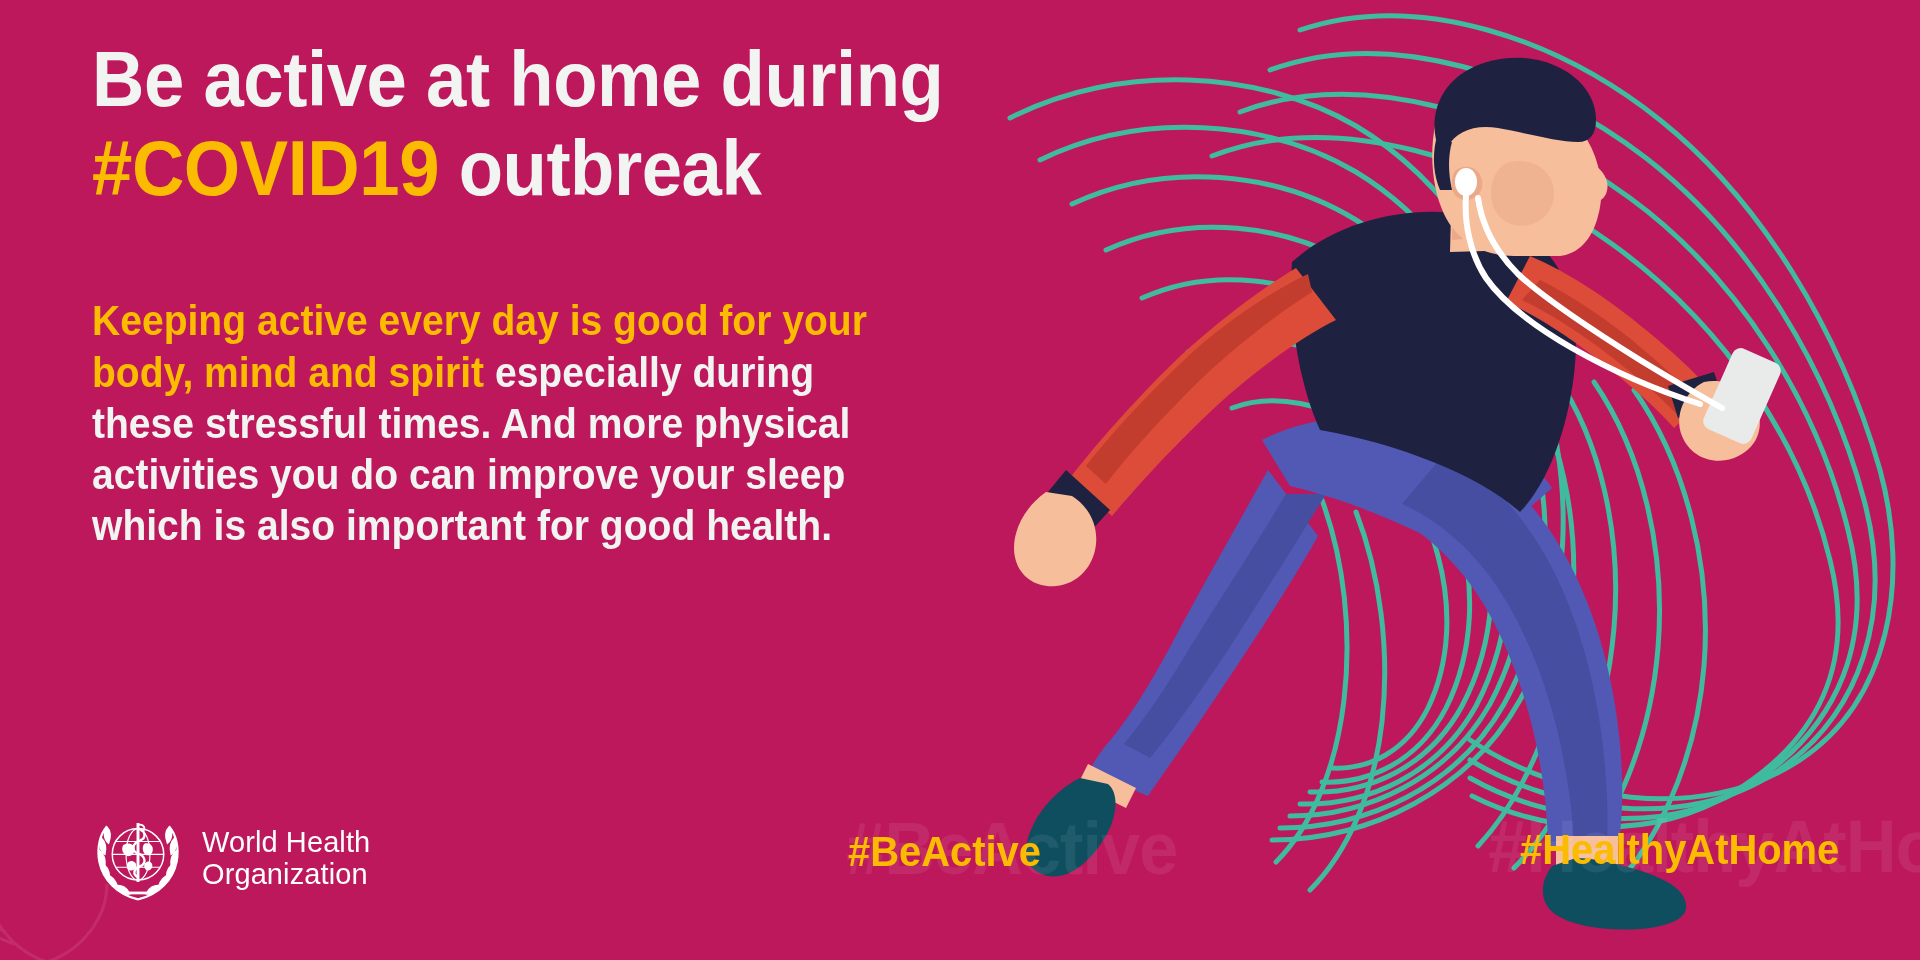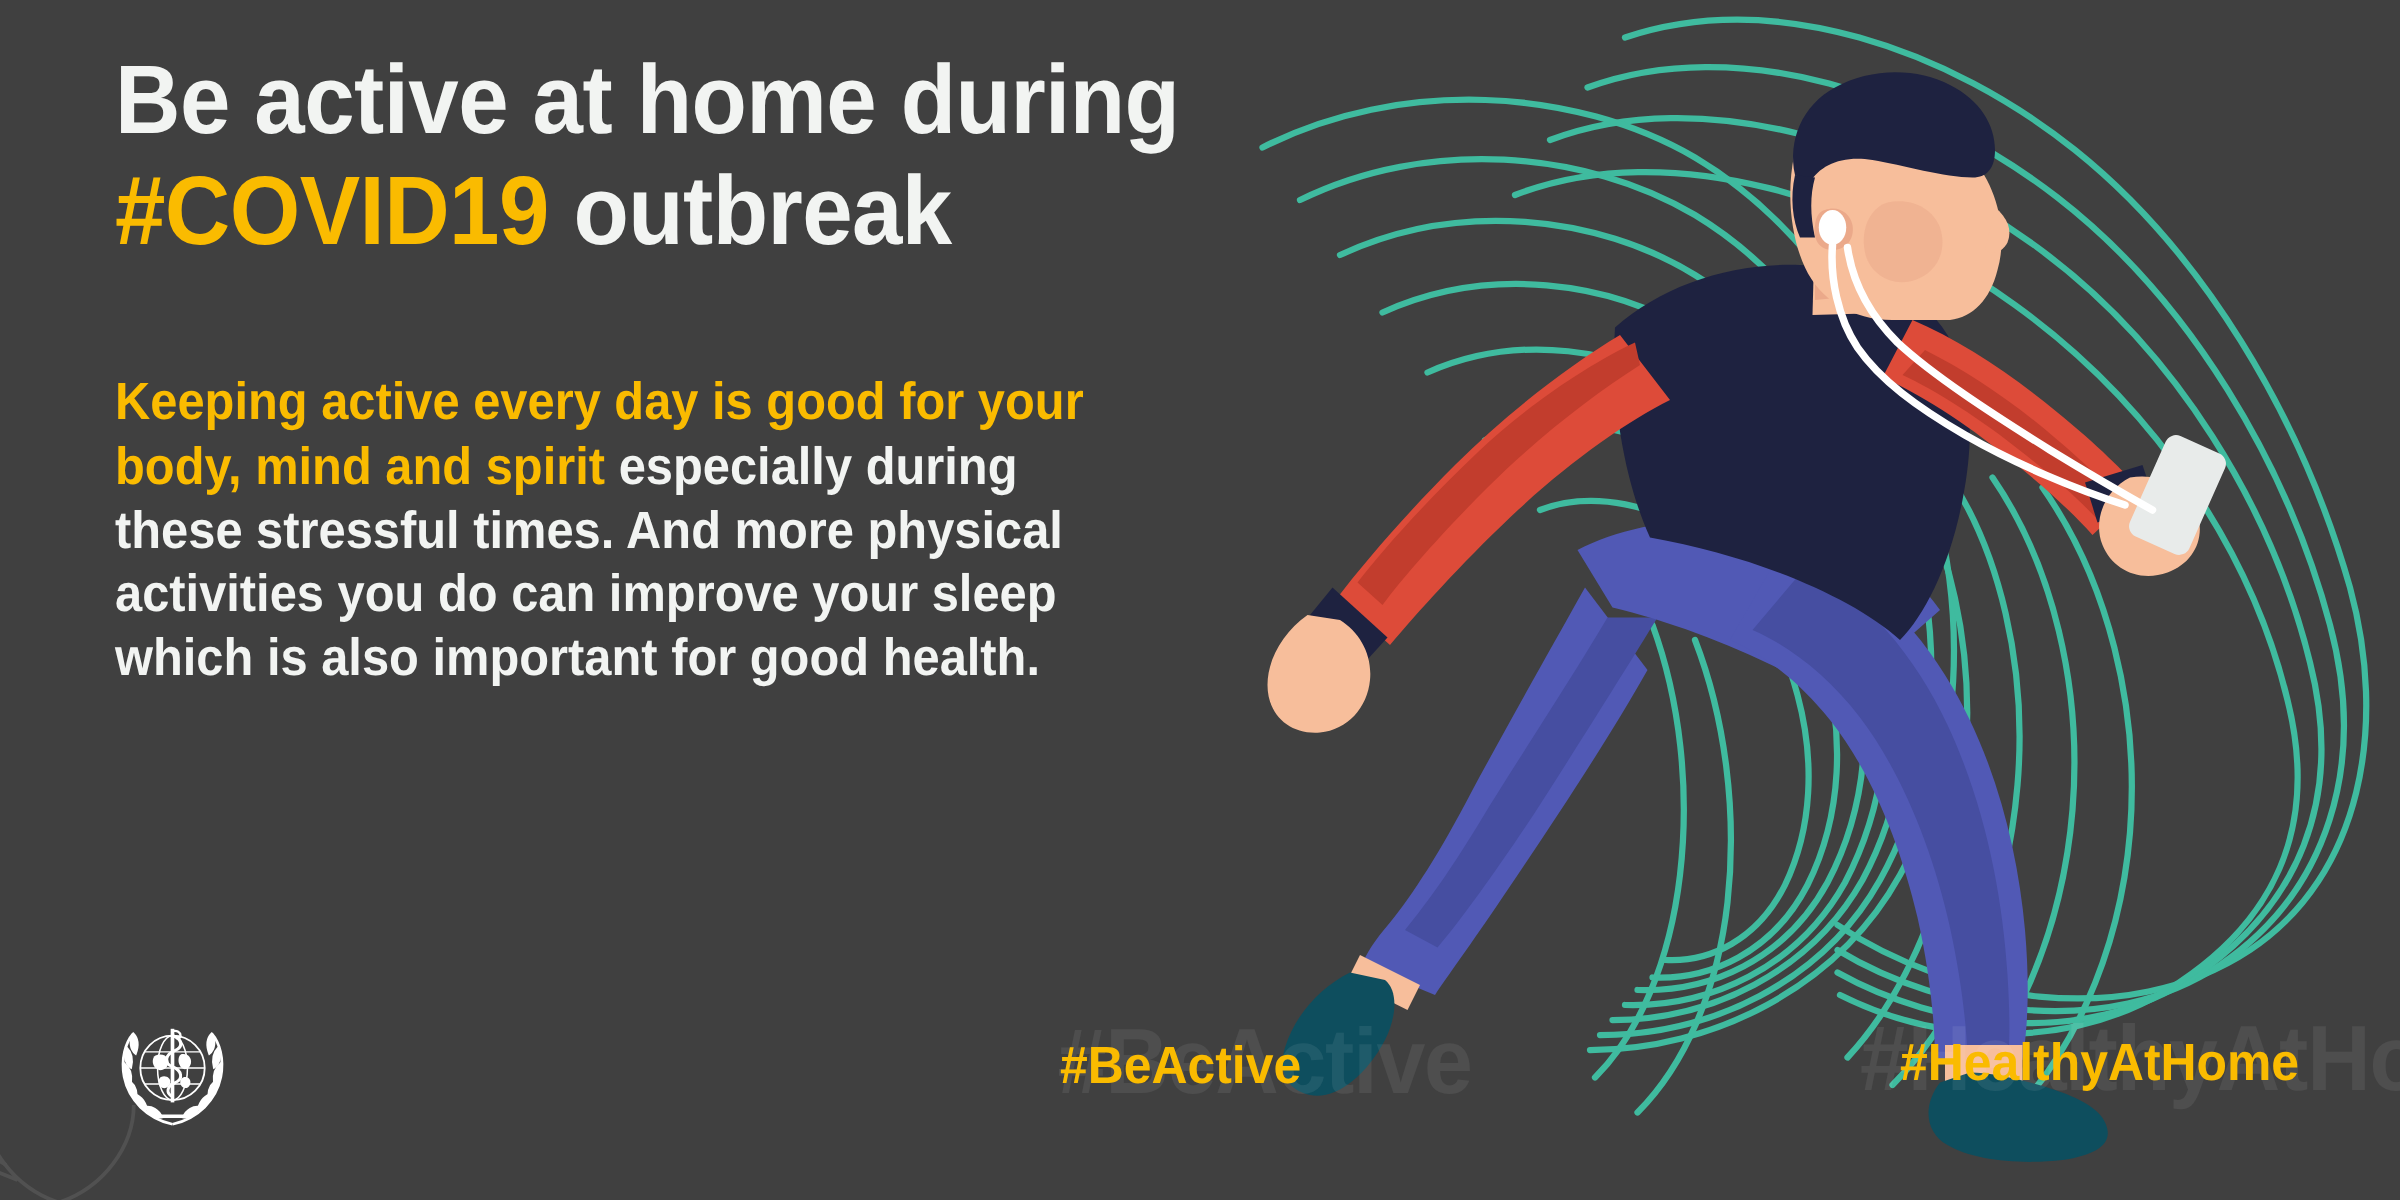--- a/index.html
+++ b/index.html
@@ -5,21 +5,21 @@
   * { margin:0; padding:0; box-sizing:border-box; }
   html,body { width:1920px; height:960px; overflow:hidden; }
   body {
     background:#1AA88C;
     font-family:"Liberation Sans", sans-serif;
     position:relative;
   }
   #poster {
     position:absolute; inset:0;
     width:1920px; height:960px;
-    background:#404040;
+    background:#be185d;
     overflow:hidden;
   }
   .bg-art { position:absolute; inset:0; width:1920px; height:960px; }
 
   
   .text-col {
     position:absolute;
     left:92px; top:38px;
     width:940px;
   }
@@ -267,20 +267,24 @@
         <path d="M34 36 C38 33 44 34 46 38 C48 43 44 48 39 48 C34 47 31 41 34 36Z" fill="#FFFFFF" stroke="none"></path>
         <path d="M58 34 C63 33 67 37 66 42 C65 47 60 49 57 45 C54 41 55 35 58 34Z" fill="#FFFFFF" stroke="none"></path>
         <path d="M40 54 C44 52 49 55 48 59 C47 64 42 65 39 62 C37 59 38 55 40 54Z" fill="#FFFFFF" stroke="none"></path>
         <path d="M60 54 C64 53 67 57 65 61 C63 65 58 64 57 60 C56 57 58 55 60 54Z" fill="#FFFFFF" stroke="none"></path>
 
         <path d="M50 12 L50 76" stroke-width="3.2"></path>
         <path d="M50 18 C58 20 60 28 52 31 C44 34 42 42 50 45 C58 48 60 56 52 59 C45 62 44 68 50 71" stroke-width="2.6"></path>
         <path d="M50 14 C54 13 57 15 57 18 C57 20 55 21 53 20" stroke-width="2"></path>
       </g>
     </svg>
+    <div class="who-words">
+      <div>World Health</div>
+      <div>Organization</div>
+    </div>
   </div>
 
   <div class="ghost" id="ghost-beactive">#BeActive</div>
   <div class="hashtag" id="hashtag-beactive">#BeActive</div>
 
   <div class="ghost" id="ghost-healthyathome">#HealthyAtHome</div>
   <div class="hashtag" id="hashtag-healthyathome">#HealthyAtHome</div>
 
 </div>
 

